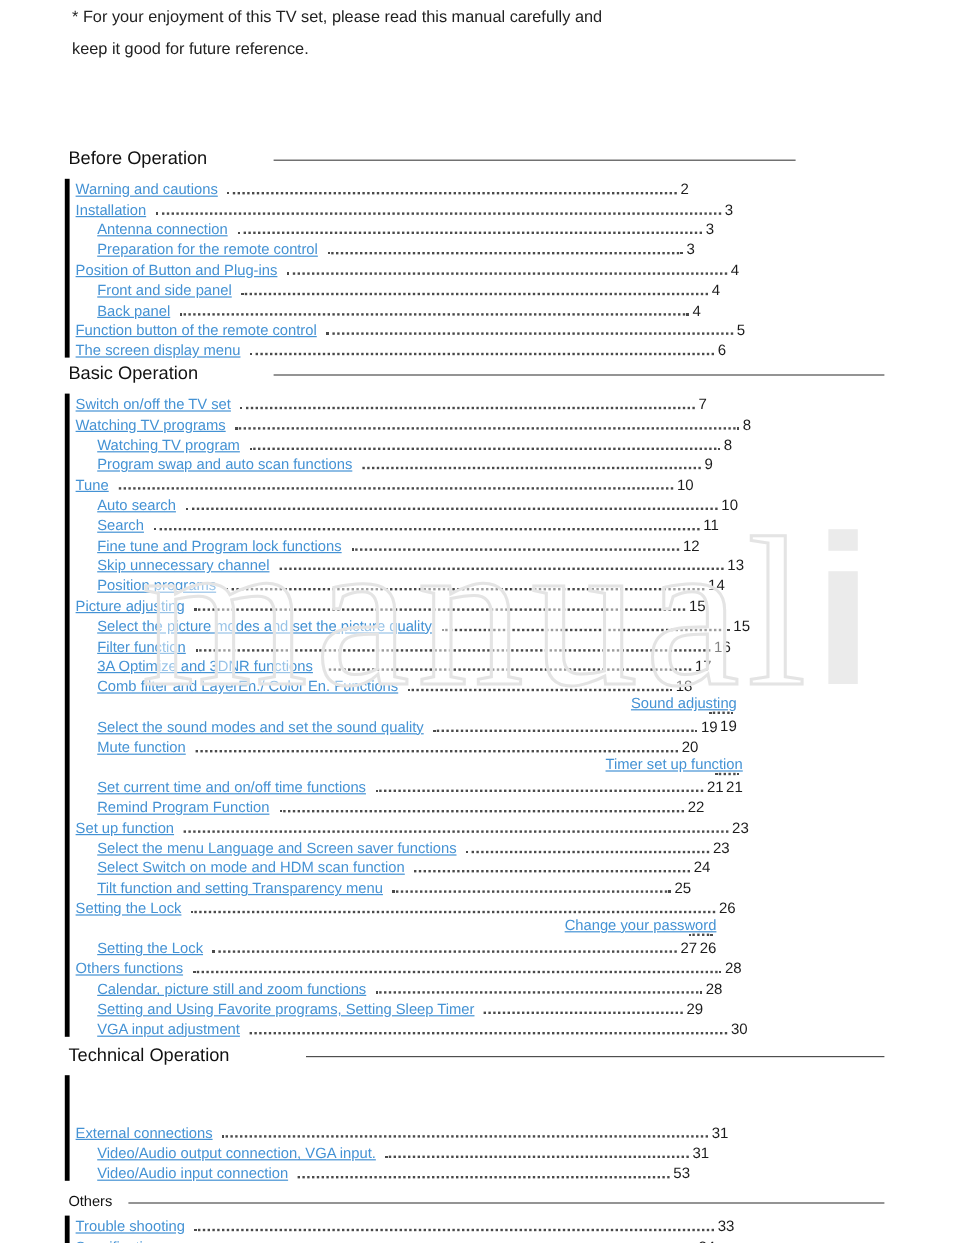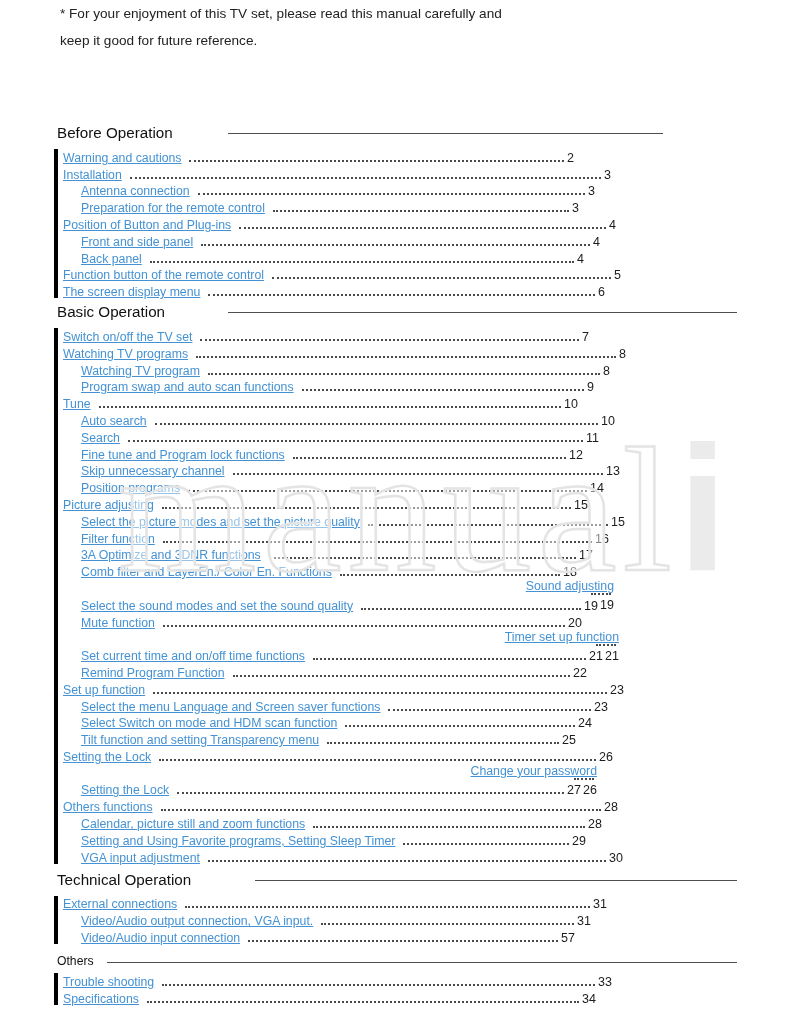--- a/index.html
+++ b/index.html
@@ -277,34 +277,34 @@
         </div>
     </section>
 
     <section class="sec2">
       <div class="shead">
         <span class="stitle">Technical Operation</span>
         <span class="hline"></span>
       </div>
       <div class="entries">
         <span class="bar"></span>
-      <div class="row" style="width: 544px;">
+      <div class="row" style="width: 544px; margin-top: 40px;">
             <a class="link">External connections</a>
             <span class="leader"></span>
             <span class="pagenum">31</span>
           </div>
           <div class="row i1" style="width: 528px;">
             <a class="link">Video/Audio output connection, VGA input.</a>
             <span class="leader"></span>
             <span class="pagenum">31</span>
           </div>
           <div class="row i1" style="width: 512px;">
             <a class="link">Video/Audio input connection</a>
             <span class="leader"></span>
-            <span class="pagenum">57</span>
+            <span class="pagenum">53</span>
           </div>
         </div>
     </section>
 
     <section class="sec3">
       <div class="shead">
         <span class="stitle">Others</span>
         <span class="hline"></span>
       </div>
       <div class="entries">

